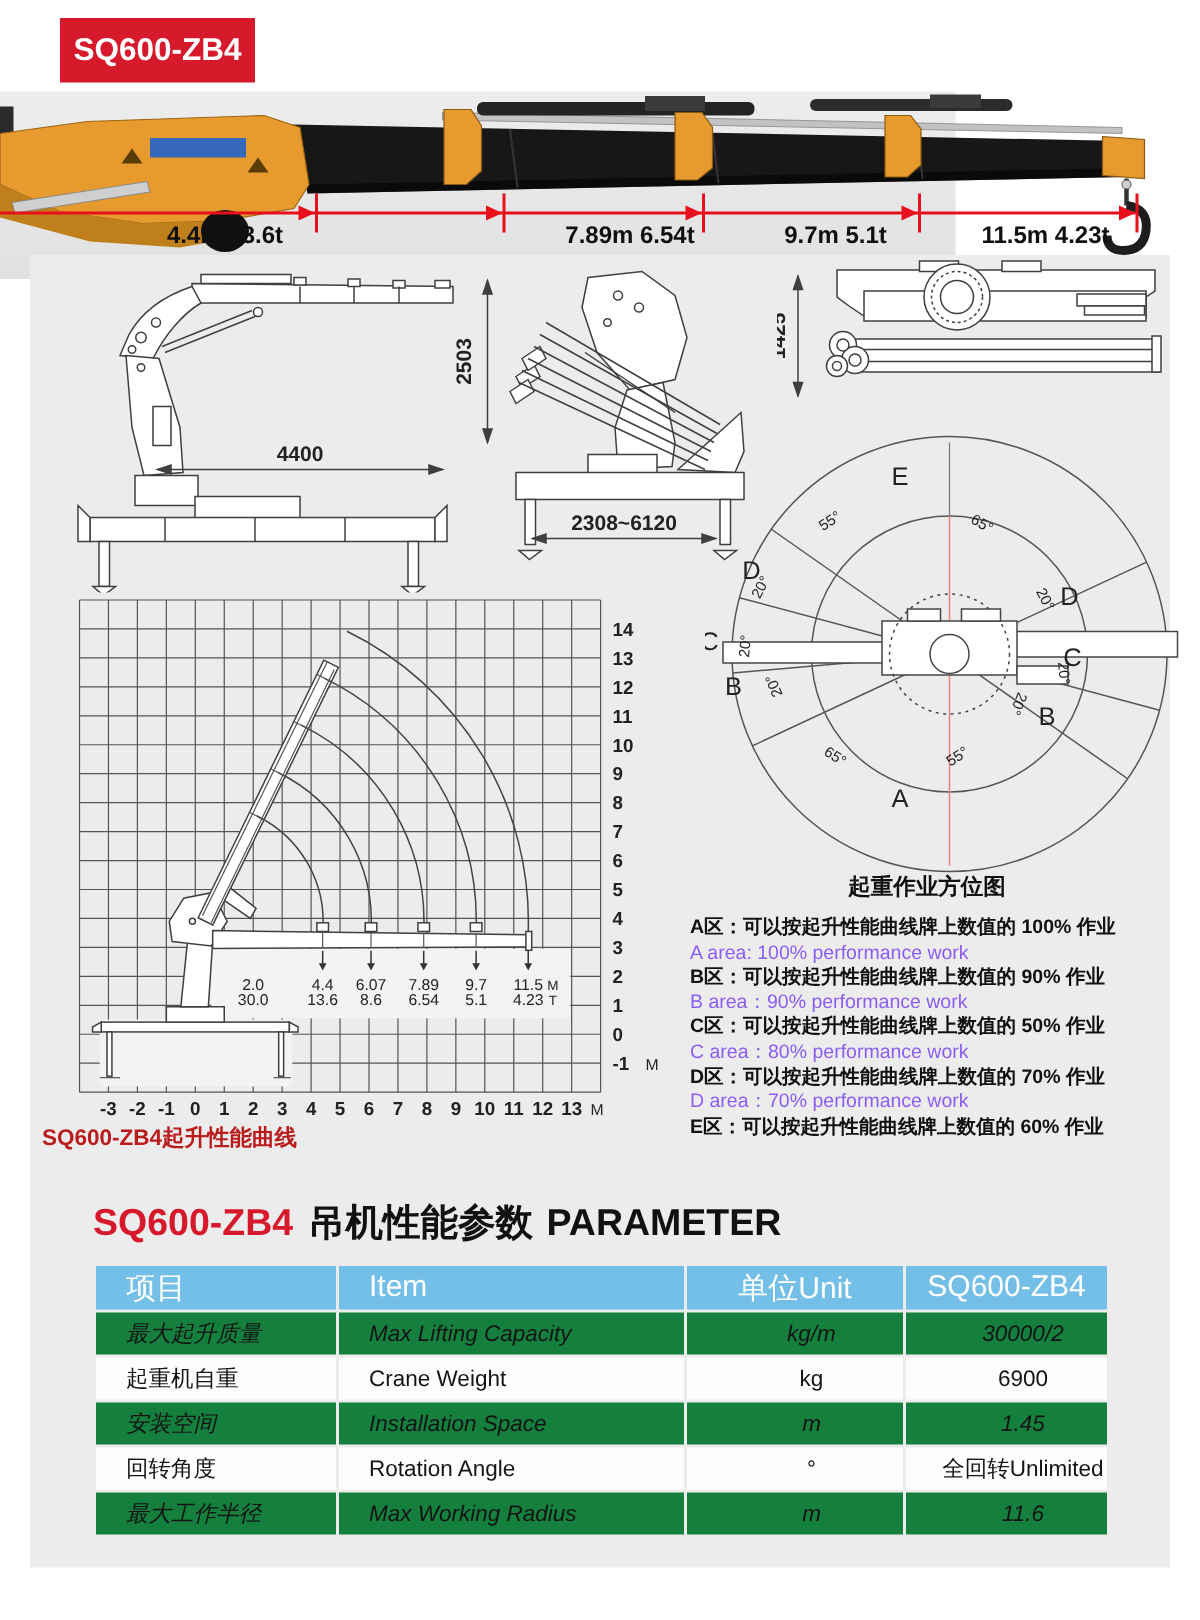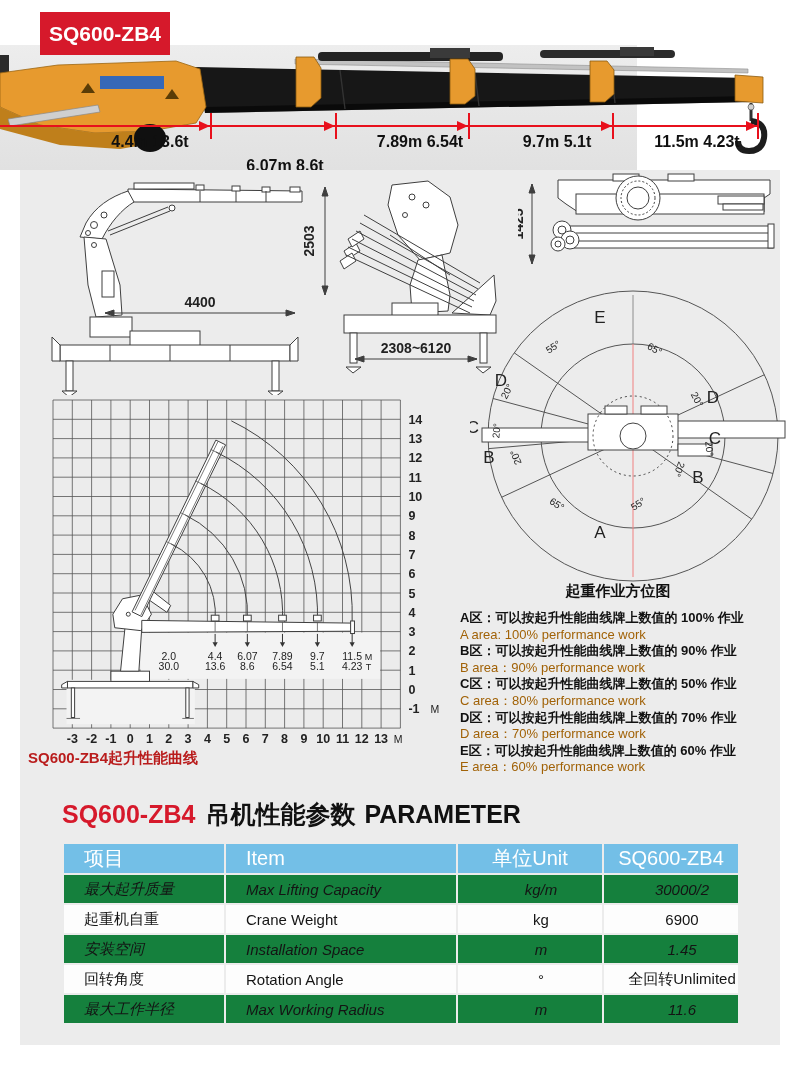--- a/index.html
+++ b/index.html
@@ -7,38 +7,38 @@
     --ink:#1c1c1c; --line:#3f3f3f;
   }
   html,body{margin:0;padding:0;background:#fff;}
   .page{position:relative;width:800px;height:1080px;background:#fff;overflow:hidden;
         font-family:"Liberation Sans","DejaVu Sans",sans-serif;color:var(--ink);}
   
   .badge{position:absolute;left:40px;top:12px;width:130px;height:43px;background:var(--red);
          color:#fff;font-size:21px;font-weight:700;display:flex;align-items:center;
          justify-content:center;z-index:6;}
   
-  .photo-band{position:absolute;left:0;top:45px;width:637px;height:125px;
+  .photo-band{position:absolute;left:0;top:61px;width:637px;height:125px;
               background:linear-gradient(#ededed,#e1e1e1);}
   .photo-art{position:absolute;left:0;top:0;}
   .dim-base{position:absolute;top:80px;left:0;width:757px;border-top:2px solid var(--arrow-red);}
   .tick{position:absolute;top:68px;width:2px;height:26px;background:var(--arrow-red);}
   .ahead{position:absolute;top:76px;width:0;height:0;border-left:11px solid var(--arrow-red);
          border-top:5px solid transparent;border-bottom:5px solid transparent;}
   .seg-label{position:absolute;top:88px;transform:translateX(-50%);font-size:16px;
              font-weight:700;color:#101010;white-space:nowrap;}
   
   .content{position:absolute;left:20px;top:170px;width:760px;height:875px;background:#ececec;}
   .abs{position:absolute;}
   svg text{font-family:"Liberation Sans","DejaVu Sans",sans-serif;}
   .dimtext{font-size:14px;font-weight:600;fill:#222;}
   
   .zones{position:absolute;left:440px;top:440px;width:322px;}
   .zone-zh{font-size:13px;font-weight:700;color:#111;line-height:16.6px;white-space:nowrap;}
-  .zone-en{font-size:13px;font-weight:400;color:#a16207;line-height:16.6px;white-space:nowrap;}
+  .zone-en{font-size:13px;font-weight:400;color:#8b5cf6;line-height:16.6px;white-space:nowrap;}
   .rot-caption{position:absolute;left:468px;top:412px;width:260px;text-align:center;
                font-size:15px;font-weight:700;color:#111;}
   .chart-caption{position:absolute;left:8px;top:579px;width:385px;text-align:left;
                  font-size:15px;font-weight:700;color:#b91c1c;}
   
   .param-head{position:absolute;left:42px;top:628px;font-size:25px;font-weight:700;color:#111;
               white-space:nowrap;}
   .ph-model{color:var(--red);margin-right:10px;}
   .ph-en{margin-left:9px;}
   .spec-table{position:absolute;left:42px;top:672px;width:676px;border-collapse:separate;
@@ -405,21 +405,20 @@
     <div class="zones" id="zones">
         <div class="zone-zh">A区：可以按起升性能曲线牌上数值的 100% 作业</div>
         <div class="zone-en">A area: 100% performance work</div>
         <div class="zone-zh">B区：可以按起升性能曲线牌上数值的 90% 作业</div>
         <div class="zone-en">B area：90% performance work</div>
         <div class="zone-zh">C区：可以按起升性能曲线牌上数值的 50% 作业</div>
         <div class="zone-en">C area：80% performance work</div>
         <div class="zone-zh">D区：可以按起升性能曲线牌上数值的 70% 作业</div>
         <div class="zone-en">D area：70% performance work</div>
         <div class="zone-zh">E区：可以按起升性能曲线牌上数值的 60% 作业</div>
-        <div class="zone-en">E area：60% performance work</div>
       </div>
 
     <div class="param-head">
       <span class="ph-model">SQ600-ZB4</span><span>吊机性能参数</span><span class="ph-en">PARAMETER</span>
     </div>
 
     <table class="spec-table">
       <colgroup>
           <col style="width:160px">
           <col style="width:230px">

